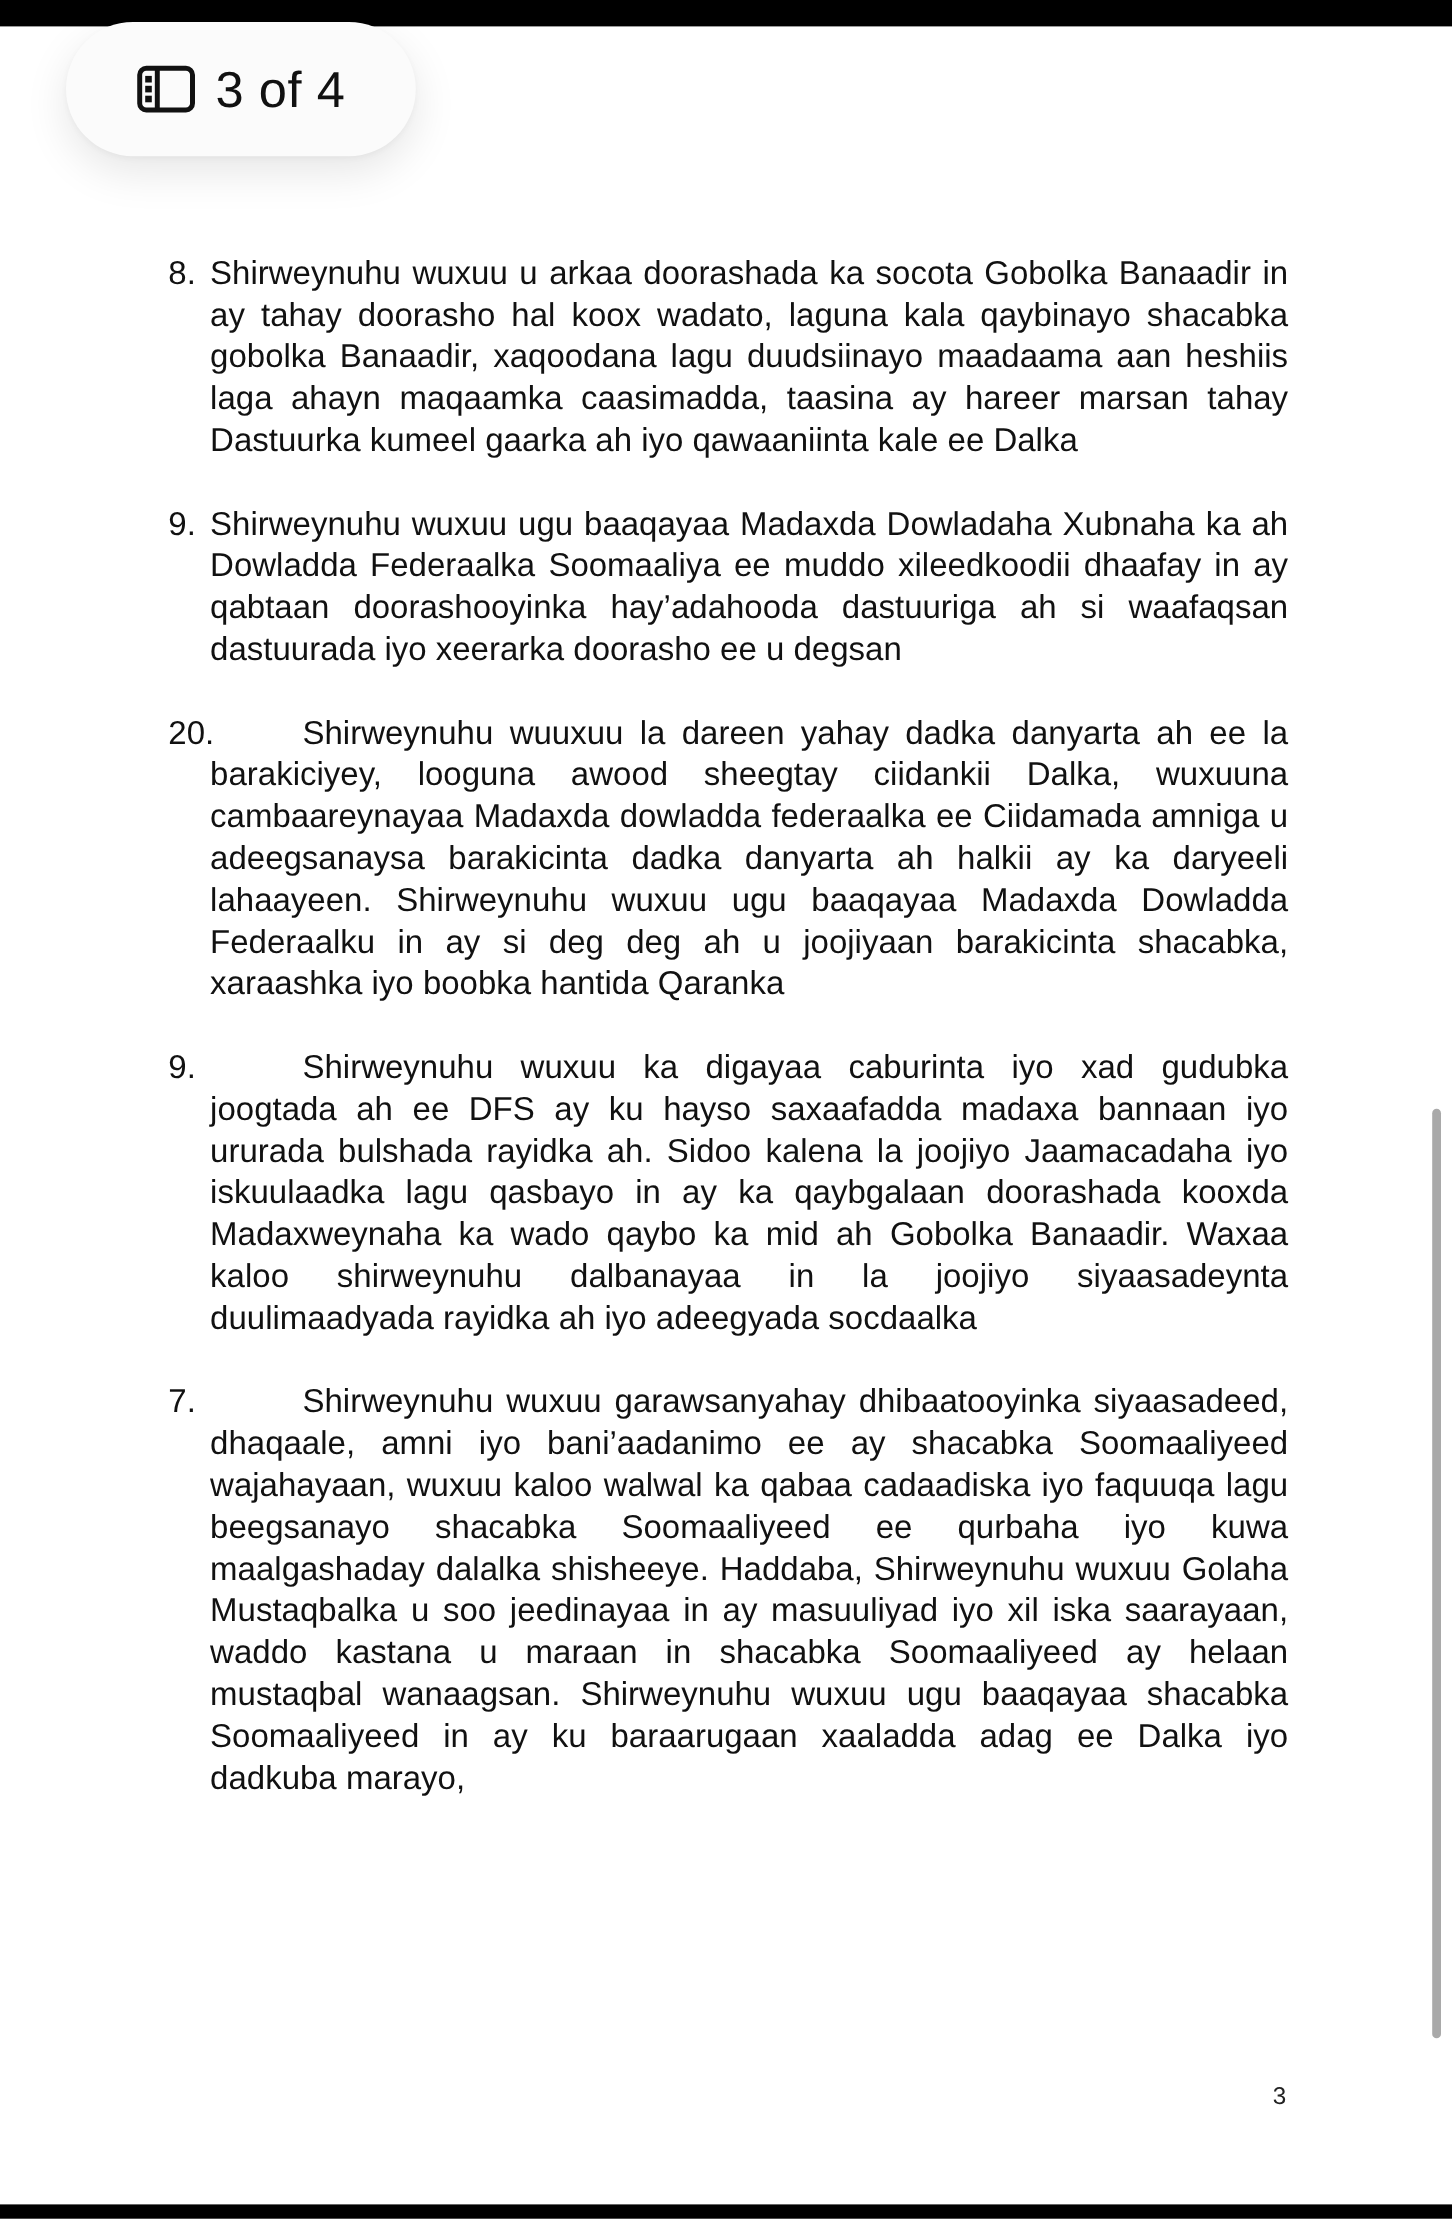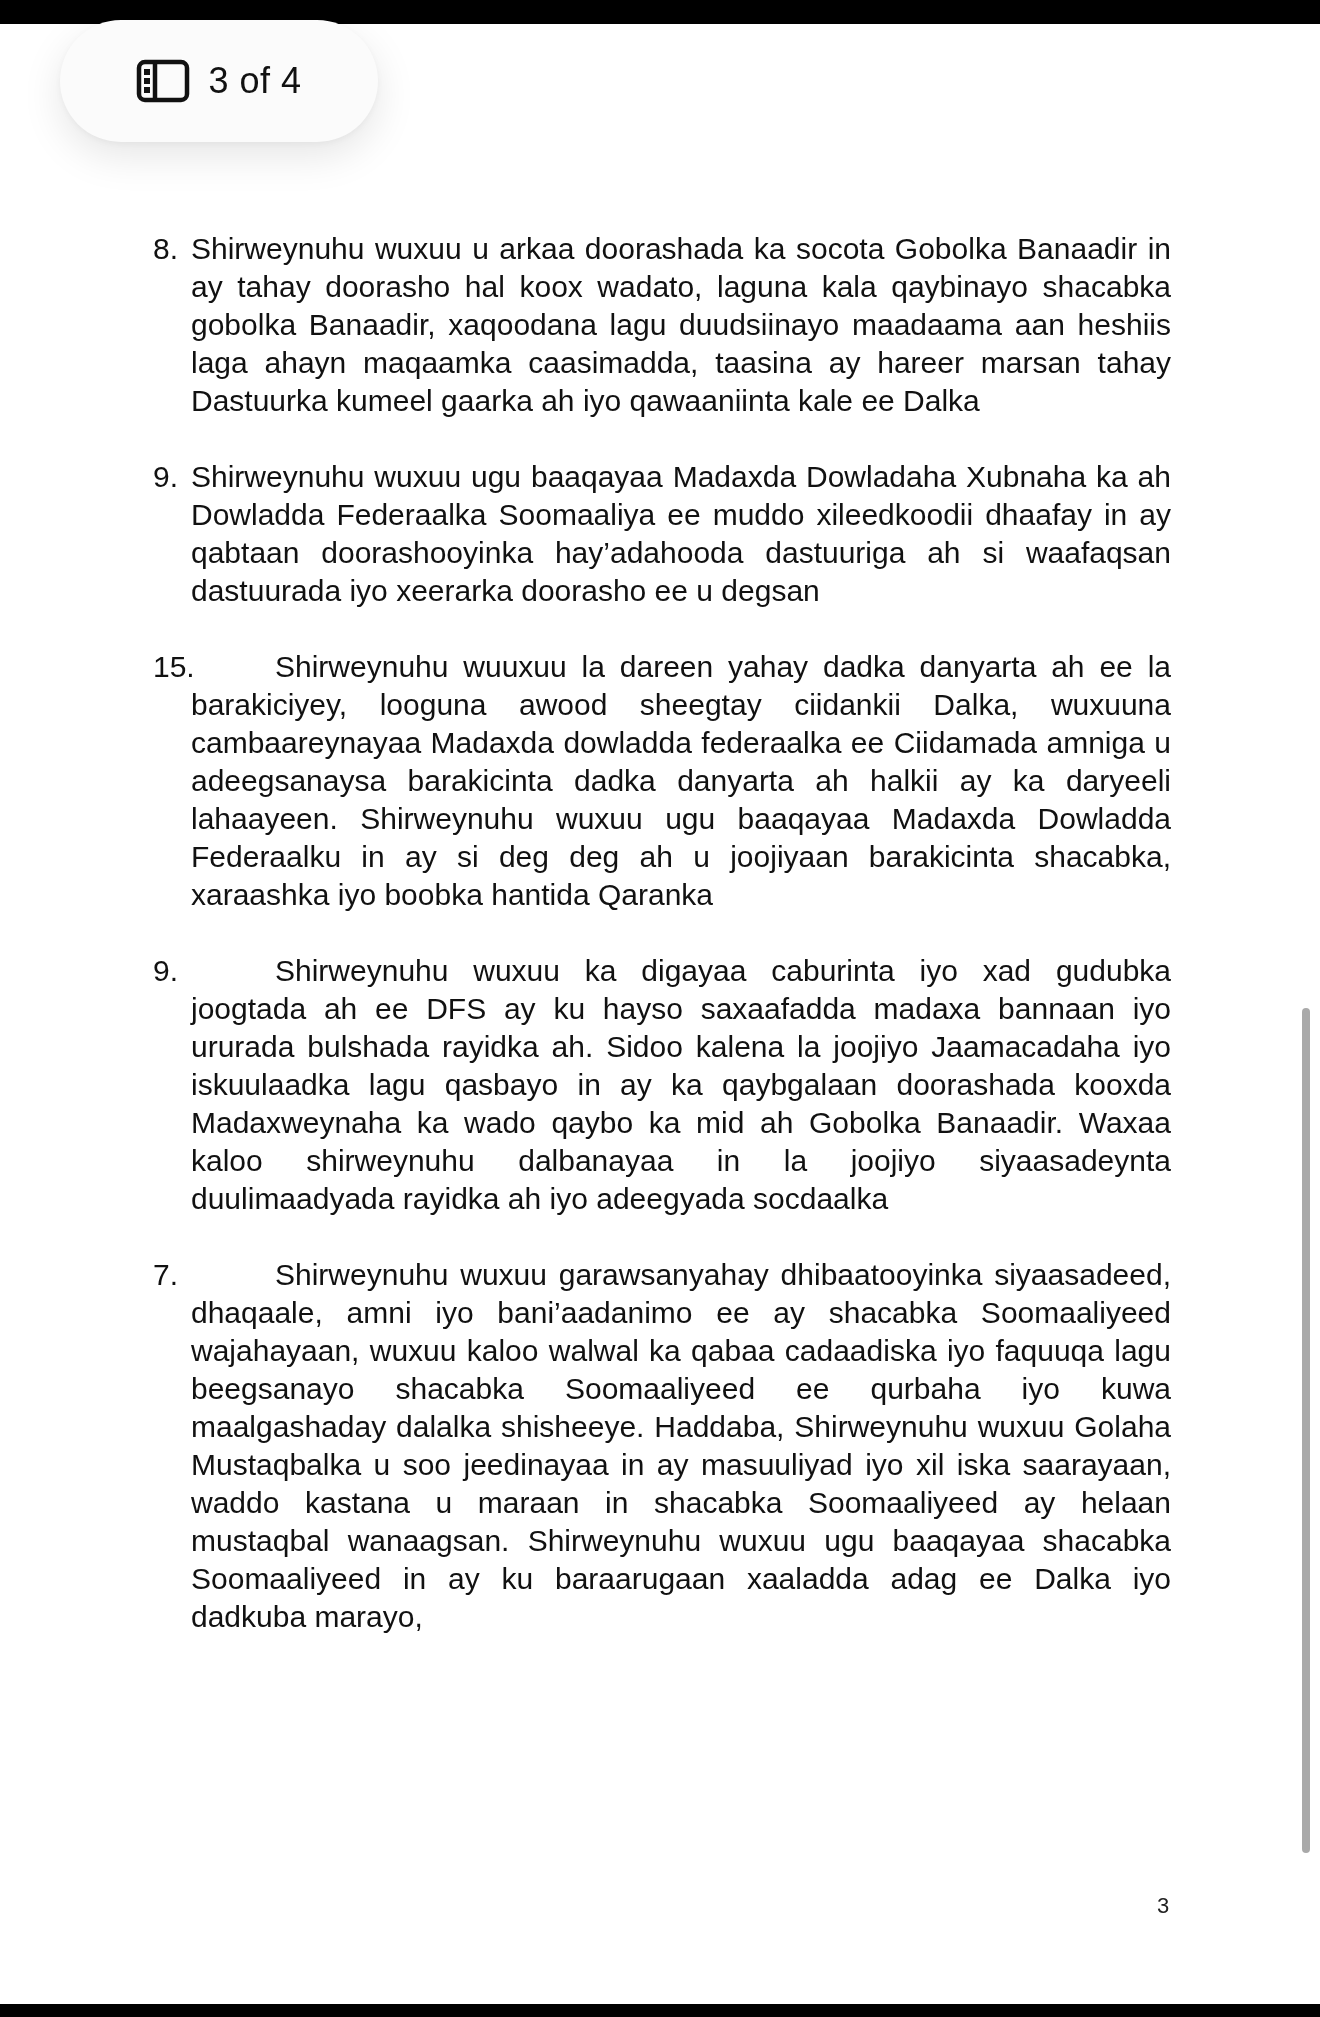--- a/index.html
+++ b/index.html
@@ -11,21 +11,21 @@
   }
   .top-bar { position: absolute; left: 0; top: 0; width: 1320px; height: 24px; background: #000; }
   .bottom-bar { position: absolute; left: 0; top: 2004px; width: 1320px; height: 13px; background: #000; }
   .page-pill {
     position: absolute; left: 60px; top: 20px; width: 318px; height: 122px;
     background: #fbfbfb; border-radius: 61px;
     box-shadow: 0 14px 40px rgba(0,0,0,0.10), 0 2px 6px rgba(0,0,0,0.04);
     display: flex; align-items: center; justify-content: center; gap: 18px;
   }
   .pill-icon { width: 54px; height: 44px; display: block; }
-  .pill-text { font-size: 36px; color: #111; letter-spacing: 0.5px; font-family: "Liberation Sans", sans-serif; }
+  .pill-text { font-size: 46px; color: #111; letter-spacing: 0.5px; font-family: "Liberation Sans", sans-serif; }
 
   .doc { position: absolute; left: 153px; top: 230px; width: 1018px; }
   .item { position: relative; margin-bottom: 38px; }
   .item-num {
     position: absolute; left: 0; top: 0; font-size: 30px; line-height: 38px;
   }
   .item-text {
     margin-left: 38px; font-size: 30px; line-height: 38px;
     text-align: justify; text-align-last: left;
   }
@@ -57,21 +57,21 @@
 <div class="doc">
   <div class="item">
     <span class="item-num">8.</span>
     <div class="item-text">Shirweynuhu wuxuu u arkaa doorashada ka socota Gobolka Banaadir in ay tahay doorasho hal koox wadato, laguna kala qaybinayo shacabka gobolka Banaadir, xaqoodana lagu duudsiinayo maadaama aan heshiis laga ahayn maqaamka caasimadda, taasina ay hareer marsan tahay Dastuurka kumeel gaarka ah iyo qawaaniinta kale ee Dalka</div>
   </div>
   <div class="item">
     <span class="item-num">9.</span>
     <div class="item-text">Shirweynuhu wuxuu ugu baaqayaa Madaxda Dowladaha Xubnaha ka ah Dowladda Federaalka Soomaaliya ee muddo xileedkoodii dhaafay in ay qabtaan doorashooyinka hay’adahooda dastuuriga ah si waafaqsan dastuurada iyo xeerarka doorasho ee u degsan</div>
   </div>
   <div class="item wide-num">
-    <span class="item-num">15.</span>
+    <span class="item-num">20.</span>
     <div class="item-text">Shirweynuhu wuuxuu la dareen yahay dadka danyarta ah ee la barakiciyey, looguna awood sheegtay ciidankii Dalka, wuxuuna cambaareynayaa Madaxda dowladda federaalka ee Ciidamada amniga u adeegsanaysa barakicinta dadka danyarta ah halkii ay ka daryeeli lahaayeen. Shirweynuhu wuxuu ugu baaqayaa Madaxda Dowladda Federaalku in ay si deg deg ah u joojiyaan barakicinta shacabka, xaraashka iyo boobka hantida Qaranka</div>
   </div>
   <div class="item wide-num">
     <span class="item-num">9.</span>
     <div class="item-text">Shirweynuhu wuxuu ka digayaa caburinta iyo xad gudubka joogtada ah ee DFS ay ku hayso saxaafadda madaxa bannaan iyo ururada bulshada rayidka ah. Sidoo kalena la joojiyo Jaamacadaha iyo iskuulaadka lagu qasbayo in ay ka qaybgalaan doorashada kooxda Madaxweynaha ka wado qaybo ka mid ah Gobolka Banaadir. Waxaa kaloo shirweynuhu dalbanayaa in la joojiyo siyaasadeynta duulimaadyada rayidka ah iyo adeegyada socdaalka</div>
   </div>
   <div class="item wide-num">
     <span class="item-num">7.</span>
     <div class="item-text">Shirweynuhu wuxuu garawsanyahay dhibaatooyinka siyaasadeed, dhaqaale, amni iyo bani’aadanimo ee ay shacabka Soomaaliyeed wajahayaan, wuxuu kaloo walwal ka qabaa cadaadiska iyo faquuqa lagu beegsanayo shacabka Soomaaliyeed ee qurbaha iyo kuwa maalgashaday dalalka shisheeye. Haddaba, Shirweynuhu wuxuu Golaha Mustaqbalka u soo jeedinayaa in ay masuuliyad iyo xil iska saarayaan, waddo kastana u maraan in shacabka Soomaaliyeed ay helaan mustaqbal wanaagsan. Shirweynuhu wuxuu ugu baaqayaa shacabka Soomaaliyeed in ay ku baraarugaan xaaladda adag ee Dalka iyo dadkuba marayo,</div>
   </div>

